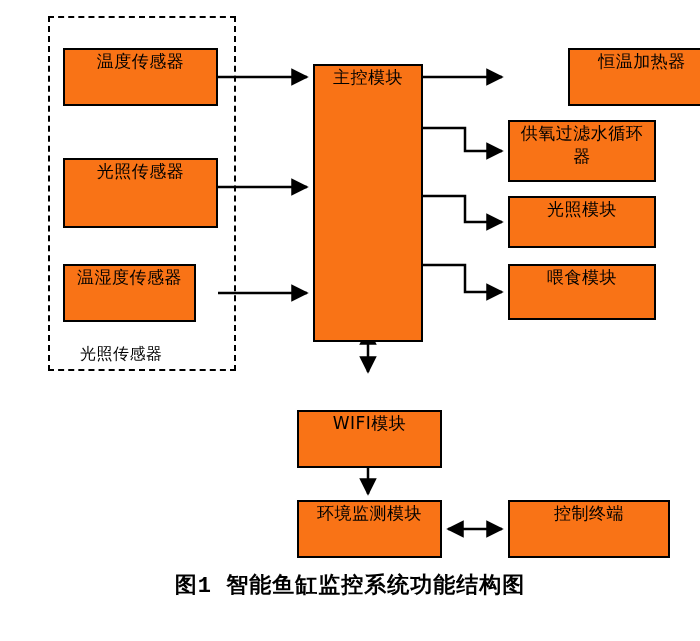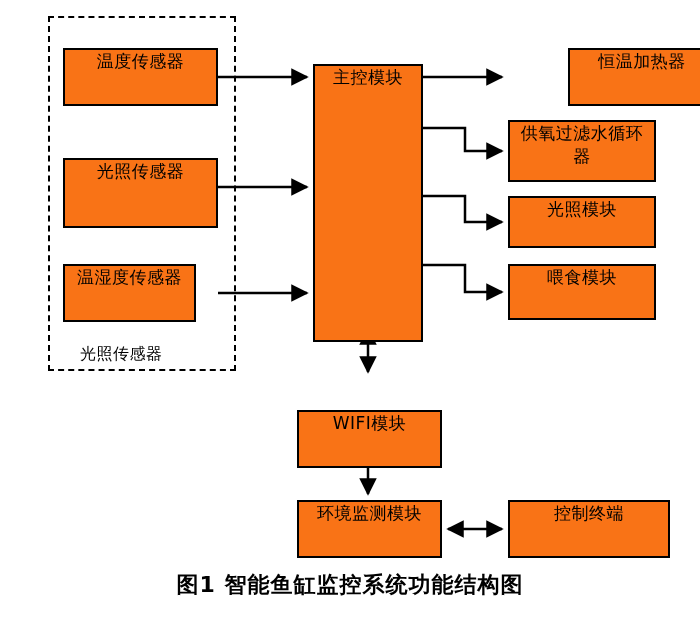--- a/index.html
+++ b/index.html
@@ -152,15 +152,15 @@
   </div>
 
   <div class="node" style="left:297px; top:500px; width:145px; height:58px;">
     <span>环境监测模块</span>
   </div>
 
   <div class="node" style="left:508px; top:500px; width:162px; height:58px;">
     <span>控制终端</span>
   </div>
 
-  <div class="caption" style="left:0; top:570px;">图1  智能鱼缸监控系统功能结构图</div>
+  <div class="caption" style="left:0; top:570px;font-family:Liberation Mono, monospace;">图1  智能鱼缸监控系统功能结构图</div>
 
 </div>
 
 </body></html>

